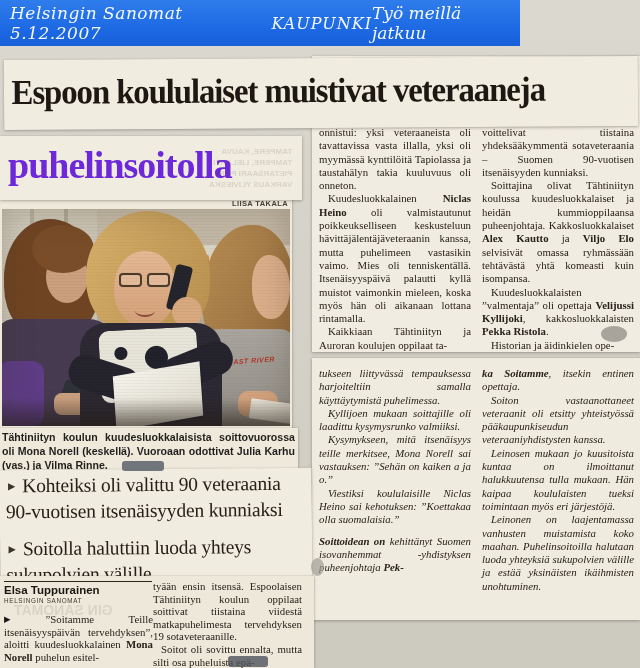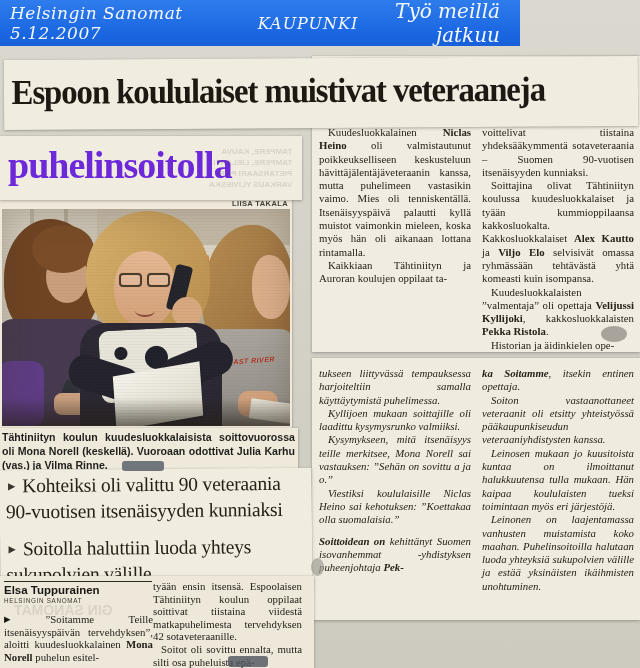--- a/index.html
+++ b/index.html
@@ -14,21 +14,21 @@
   }
   
   .blue-bar {
     position:absolute; left:0; top:0; width:520px; height:46px;
     background: linear-gradient(180deg,#2f7cec 0%, #1b67e2 70%, #1760d8 100%);
     color:#f4f8ff; display:flex; align-items:center; z-index:5;
   }
   .script { font-family:"DejaVu Serif", serif; font-style:italic; }
   .bar-left { margin-left:10px; font-size:17px; letter-spacing:.5px; }
   .bar-kaupunki { margin-left:30px; font-size:16px; letter-spacing:1px; }
-  .bar-right { margin-left:auto; margin-right:20px; font-size:20px;text-align:right; }
+  .bar-right { margin-left:auto; margin-right:20px; font-size:17px; }
   
   .strip1 { left:4px; top:58px; width:634px; height:70px; transform:rotate(-.35deg); z-index:4; }
   .strip1 h1 {
     margin:0; padding:13px 0 0 8px; font-size:35px; font-weight:bold; color:#1d1812;
     letter-spacing:-1.2px; white-space:nowrap; transform:scaleX(.94); transform-origin:left center;
   }
   .strip2 { left:0; top:136px; width:302px; height:64px; z-index:4; }
   .strip2 h1 {
     margin:0; padding:7px 0 0 8px; font-size:38px; font-weight:bold; color:#6d28d9;
     letter-spacing:-1px; white-space:nowrap;
@@ -142,38 +142,39 @@
   <div class="blue-bar">
     <span class="script bar-left">Helsingin Sanomat 5.12.2007</span>
     <span class="script bar-kaupunki">KAUPUNKI</span>
     <span class="script bar-right">Työ meillä jatkuu</span>
   </div>
 
   <div class="piece cols-top">
     <div class="bleed-top"></div>
     <div class="colwrap bt">
       <div class="col">
+        <p>onnistui: yksi veteraaneista oli tavattavissa vasta illalla, yksi oli myymässä kynttilöitä Tapiolassa ja taustahälyn takia kuuluvuus oli onneton.</p>
         <p class="ind"><span>Kuudesluokkalainen </span><span class="bn">Niclas Heino</span><span> oli valmistautunut poikkeukselliseen keskusteluun hävittäjälentäjäveteraanin kanssa, mutta puhelimeen vastasikin vaimo. Mies oli tenniskentällä. Itsenäisyyspäivä palautti kyllä muistot vaimonkin mieleen, koska myös hän oli aikanaan lottana rintamalla.</span></p>
         <p class="ind">Kaikkiaan Tähtiniityn ja Auroran koulujen oppilaat ta-</p>
       </div>
       <div class="col">
         <p>voittelivat tiistaina yhdeksääkymmentä sotaveteraania – Suomen 90-vuotisen itsenäisyyden kunniaksi.</p>
-        <p class="ind"><span>Soittajina olivat Tähtiniityn koulussa kuudesluokkalaiset ja tyään kummioppilaansa kakkosluokalta. Kakkosluokkalaiset </span><span class="bn">Alex Kautto</span><span> ja </span><span class="bn">Viljo Elo</span><span> selvisivät omassa ryhmässään tehtävästä yhtä komeasti kuin isompansa.</span></p>
+        <p class="ind"><span>Soittajina olivat Tähtiniityn koulussa kuudesluokkalaiset ja heidän kummioppilaansa puheenjohtaja. Kakkosluokkalaiset </span><span class="bn">Alex Kautto</span><span> ja </span><span class="bn">Viljo Elo</span><span> selvisivät omassa ryhmässään tehtävästä yhtä komeasti kuin isompansa.</span></p>
         <p class="ind"><span>Kuudesluokkalaisten ”valmentaja” oli opettaja </span><span class="bn">Velijussi Kyllijoki</span><span>, kakkosluokkalaisten </span><span class="bn">Pekka Ristola</span><span>.</span></p>
         <p class="ind">Historian ja äidinkielen ope-</p>
       </div>
     </div>
   </div>
 
   <div class="piece cols-bottom">
     <div class="colwrap bt">
       <div class="col">
         <p>tukseen liittyvässä tempauksessa harjoiteltiin samalla käyttäytymistä puhelimessa.</p>
         <p class="ind">Kyllijoen mukaan soittajille oli laadittu kysymysrunko valmiiksi.</p>
-        <p class="ind">Kysymykseen, mitä itsenäisyys teille merkitsee, Mona Norell sai vastauksen: ”Sehän on sovittu a ja o.”</p>
+        <p class="ind">Kysymykseen, mitä itsenäisyys teille merkitsee, Mona Norell sai vastauksen: ”Sehän on kaiken a ja o.”</p>
         <p class="ind">Viestiksi koululaisille Niclas Heino sai kehotuksen: ”Koettakaa olla suomalaisia.”</p>
         <p class="gap"><span class="bn">Soittoidean on</span><span> kehittänyt Suomen isovanhemmat -yhdistyksen puheenjohtaja </span><span class="bn">Pek-</span></p>
       </div>
       <div class="col">
         <p><span class="bn">ka Soitamme</span><span>, itsekin entinen opettaja.</span></p>
         <p class="ind">Soiton vastaanottaneet veteraanit oli etsitty yhteistyössä pääkaupunkiseudun veteraaniyhdistysten kanssa.</p>
         <p class="ind">Leinosen mukaan jo kuusitoista kuntaa on ilmoittanut halukkuutensa tulla mukaan. Hän kaipaa koululaisten tueksi toimintaan myös eri järjestöjä.</p>
         <p class="ind">Leinonen on laajentamassa vanhusten muistamista koko maahan. Puhelinsoitoilla halutaan luoda yhteyksiä sukupolvien välille ja estää yksinäisten ikäihmisten unohtuminen.</p>
       </div>
     </div>
@@ -244,21 +245,21 @@
   <div class="piece bottom-left">
     <div class="bleed-sanomat">GIN SANOMAT</div>
     <div class="bcols">
       <div class="bcol">
         <div class="byline-rule"></div>
         <div class="author">Elsa Tuppurainen</div>
         <div class="org">HELSINGIN SANOMAT</div>
         <p class="mini-p first"><span class="mark">▶</span><span>”Soitamme Teille itsenäisyyspäivän tervehdyksen”, aloitti kuudesluokkalainen </span><span class="bn">Mona Norell</span><span> puhelun esitel-</span></p>
       </div>
       <div class="bcol">
-        <p class="mini-p">tyään ensin itsensä. Espoolaisen Tähtiniityn koulun oppilaat soittivat tiistaina viidestä matkapuhelimesta tervehdyksen 42 sotaveteraanille.</p>
+        <p class="mini-p">tyään ensin itsensä. Espoolaisen Tähtiniityn koulun oppilaat soittivat tiistaina viidestä matkapuhelimesta tervehdyksen 19 sotaveteraanille.</p>
         <p class="mini-p ind">Soitot oli sovittu ennalta, mutta silti osa puheluista epä-</p>
       </div>
     </div>
   </div>
 
   <div class="smudge sm1"></div>
   <div class="smudge sm2"></div>
   <div class="tab tb1"></div>
   <div class="tab tb2"></div>
 

